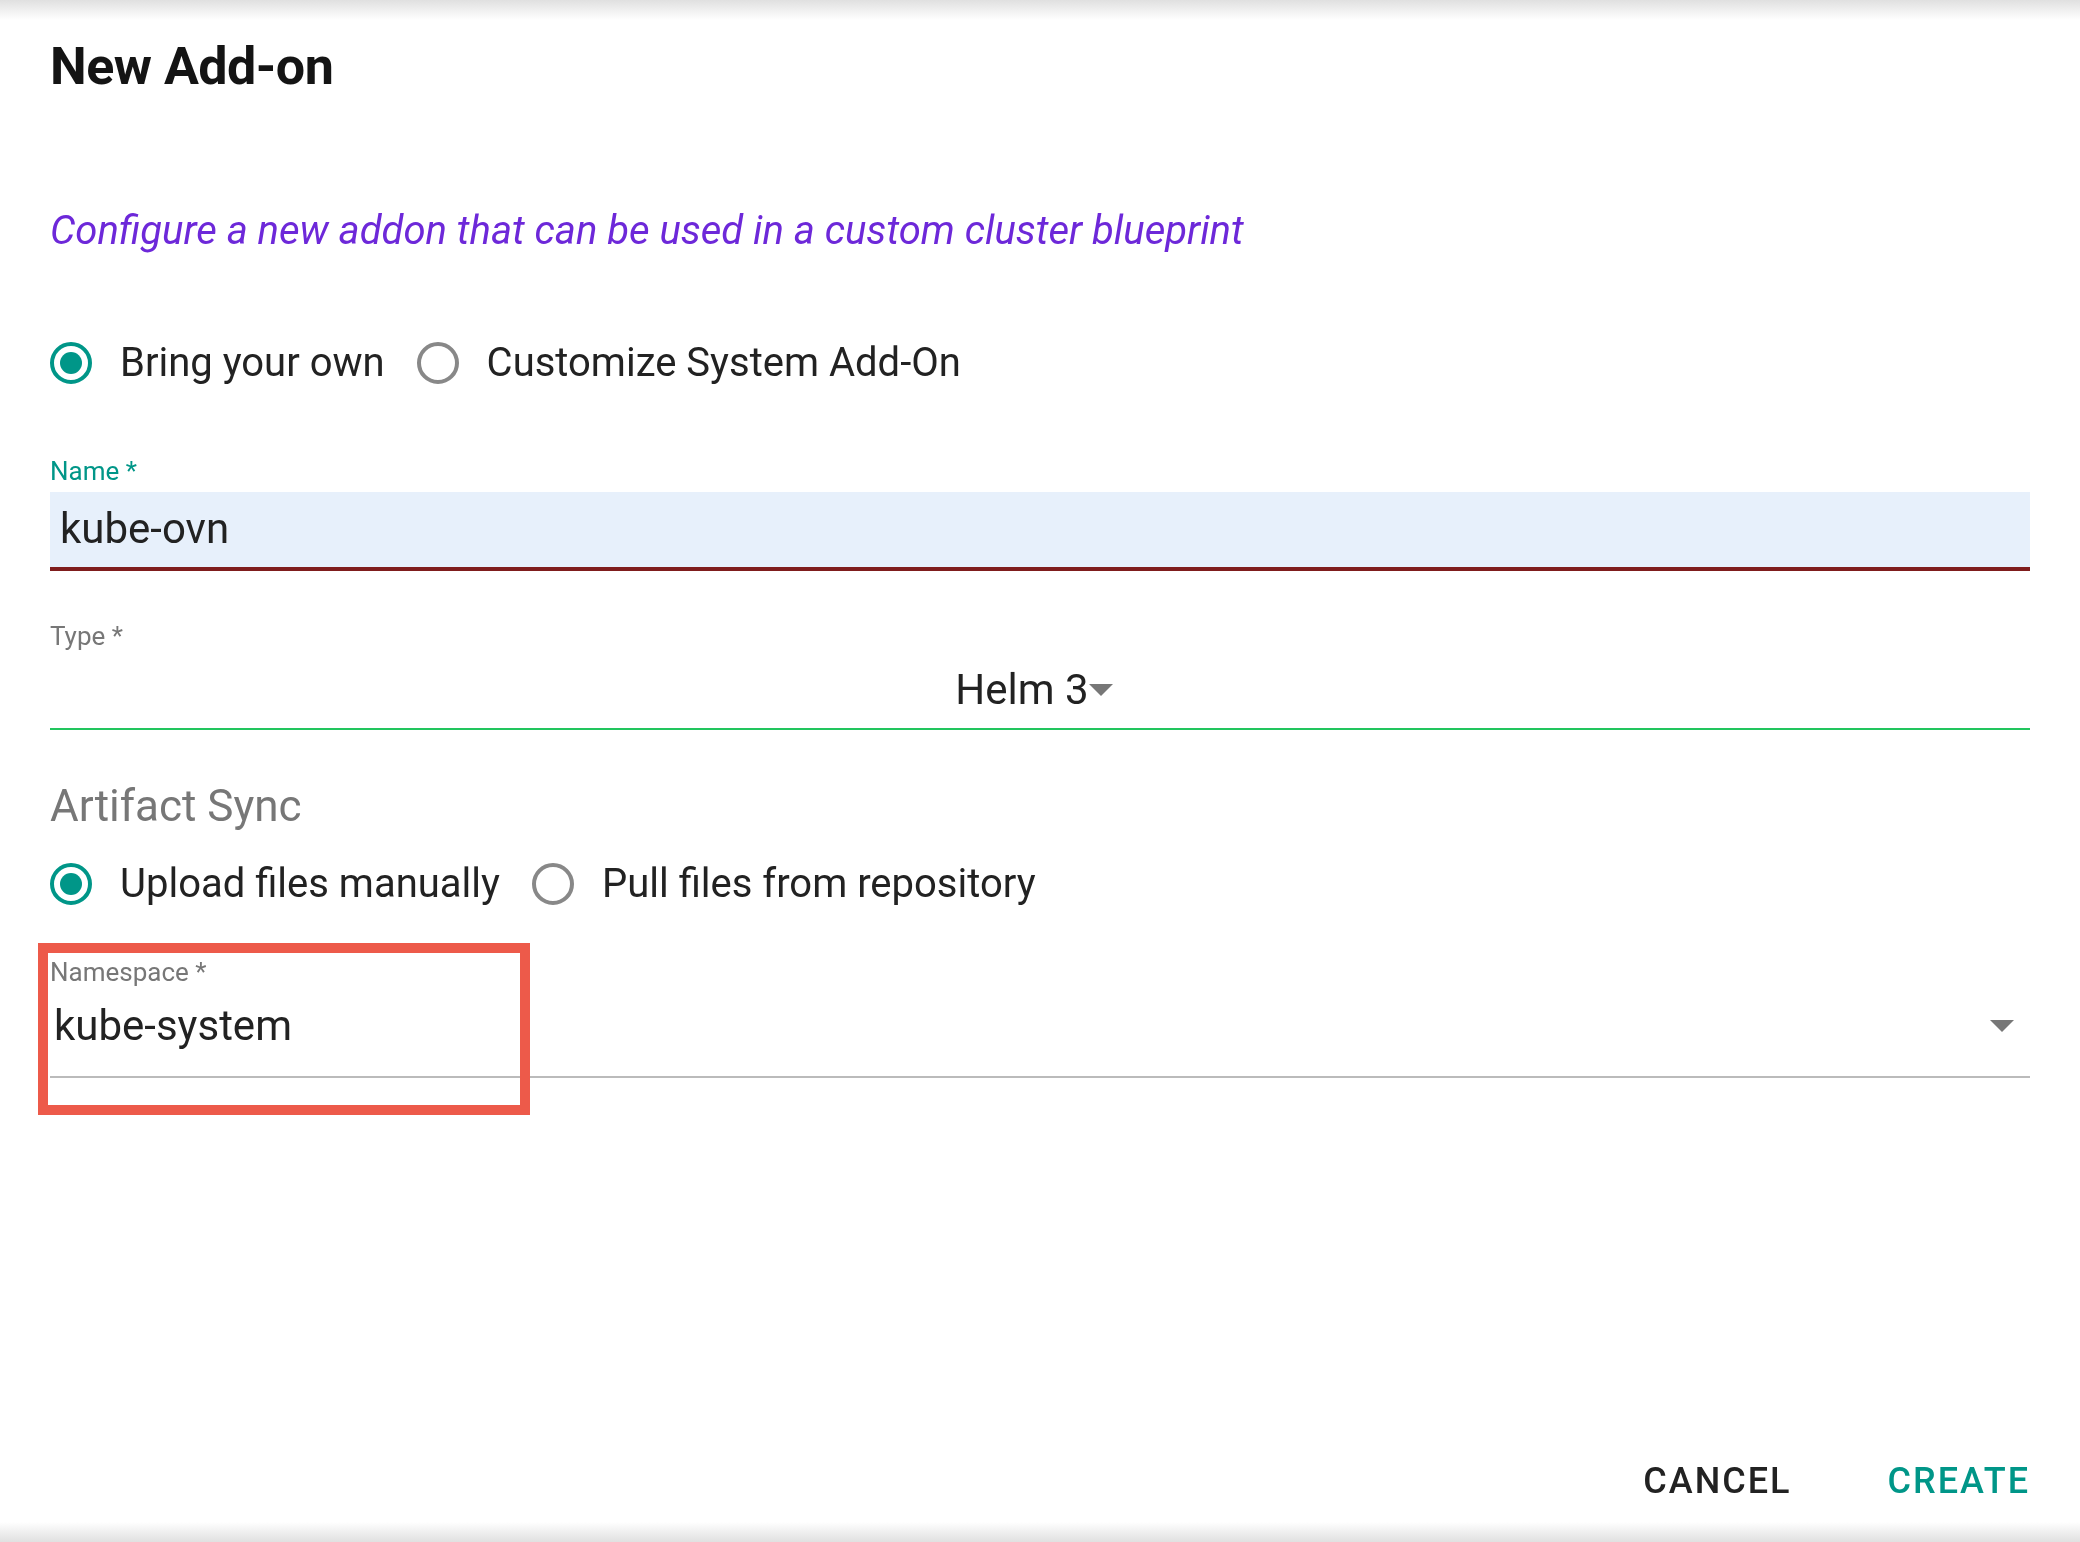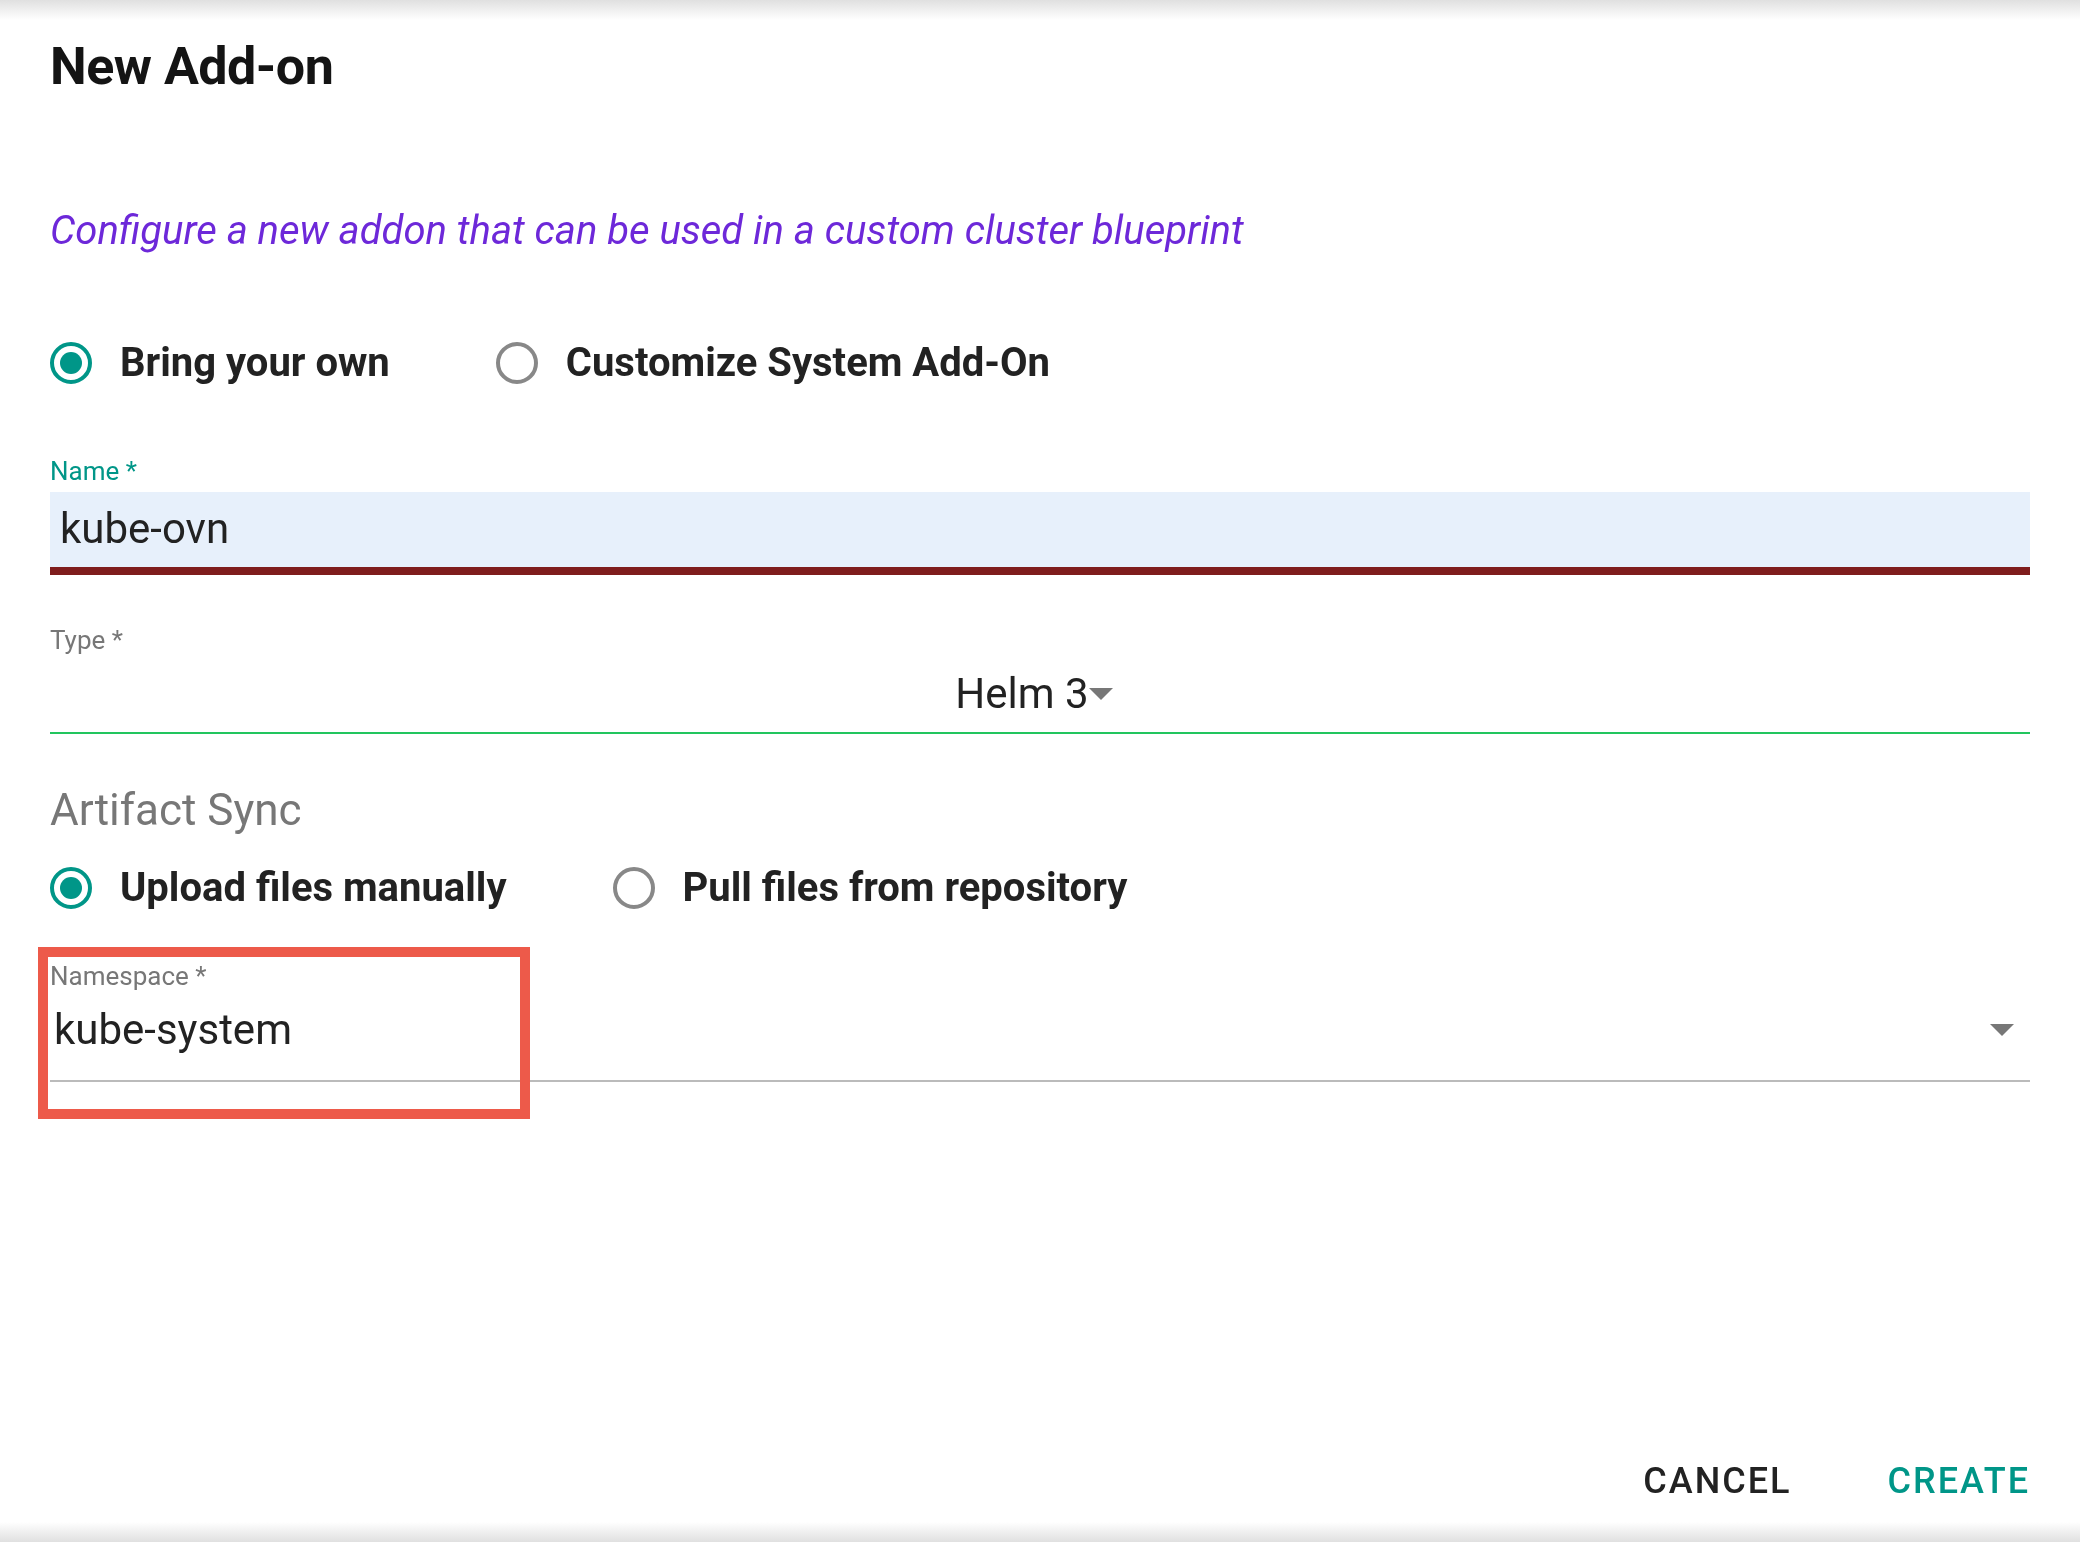--- a/index.html
+++ b/index.html
@@ -45,23 +45,22 @@
     .page-subtitle {
       font-size: 40px;
       font-style: italic;
       color: #6d28d9;
       margin-bottom: 85px;
       font-weight: 400;
     }
     .radio-row {
       display: flex;
       align-items: flex-end;
-      gap: 106px;
+      gap: 32px;
       margin-bottom: 70px;
-      font-weight: bold;
     }
     .radio-option {
       display: flex;
       align-items: center;
       gap: 28px;
       cursor: pointer;
     }
     .radio-circle {
       width: 42px;
       height: 42px;
@@ -99,21 +98,21 @@
     .section-label {
       font-size: 44px;
       color: #777;
       margin-bottom: 28px;
     }
     .text-input {
       width: 100%;
       font-size: 42px;
       color: #222;
       border: none;
-      border-bottom: 8px solid #7f1d1d;
+      border-bottom: 4px solid #7f1d1d;
       background: #e7f0fb;
       padding: 12px 10px 14px 10px;
       outline: none;
       font-family: inherit;
     }
     .select-field {
       display: flex;
       align-items: center;
       justify-content: center;
       border-bottom: 2px solid #22c55e;

